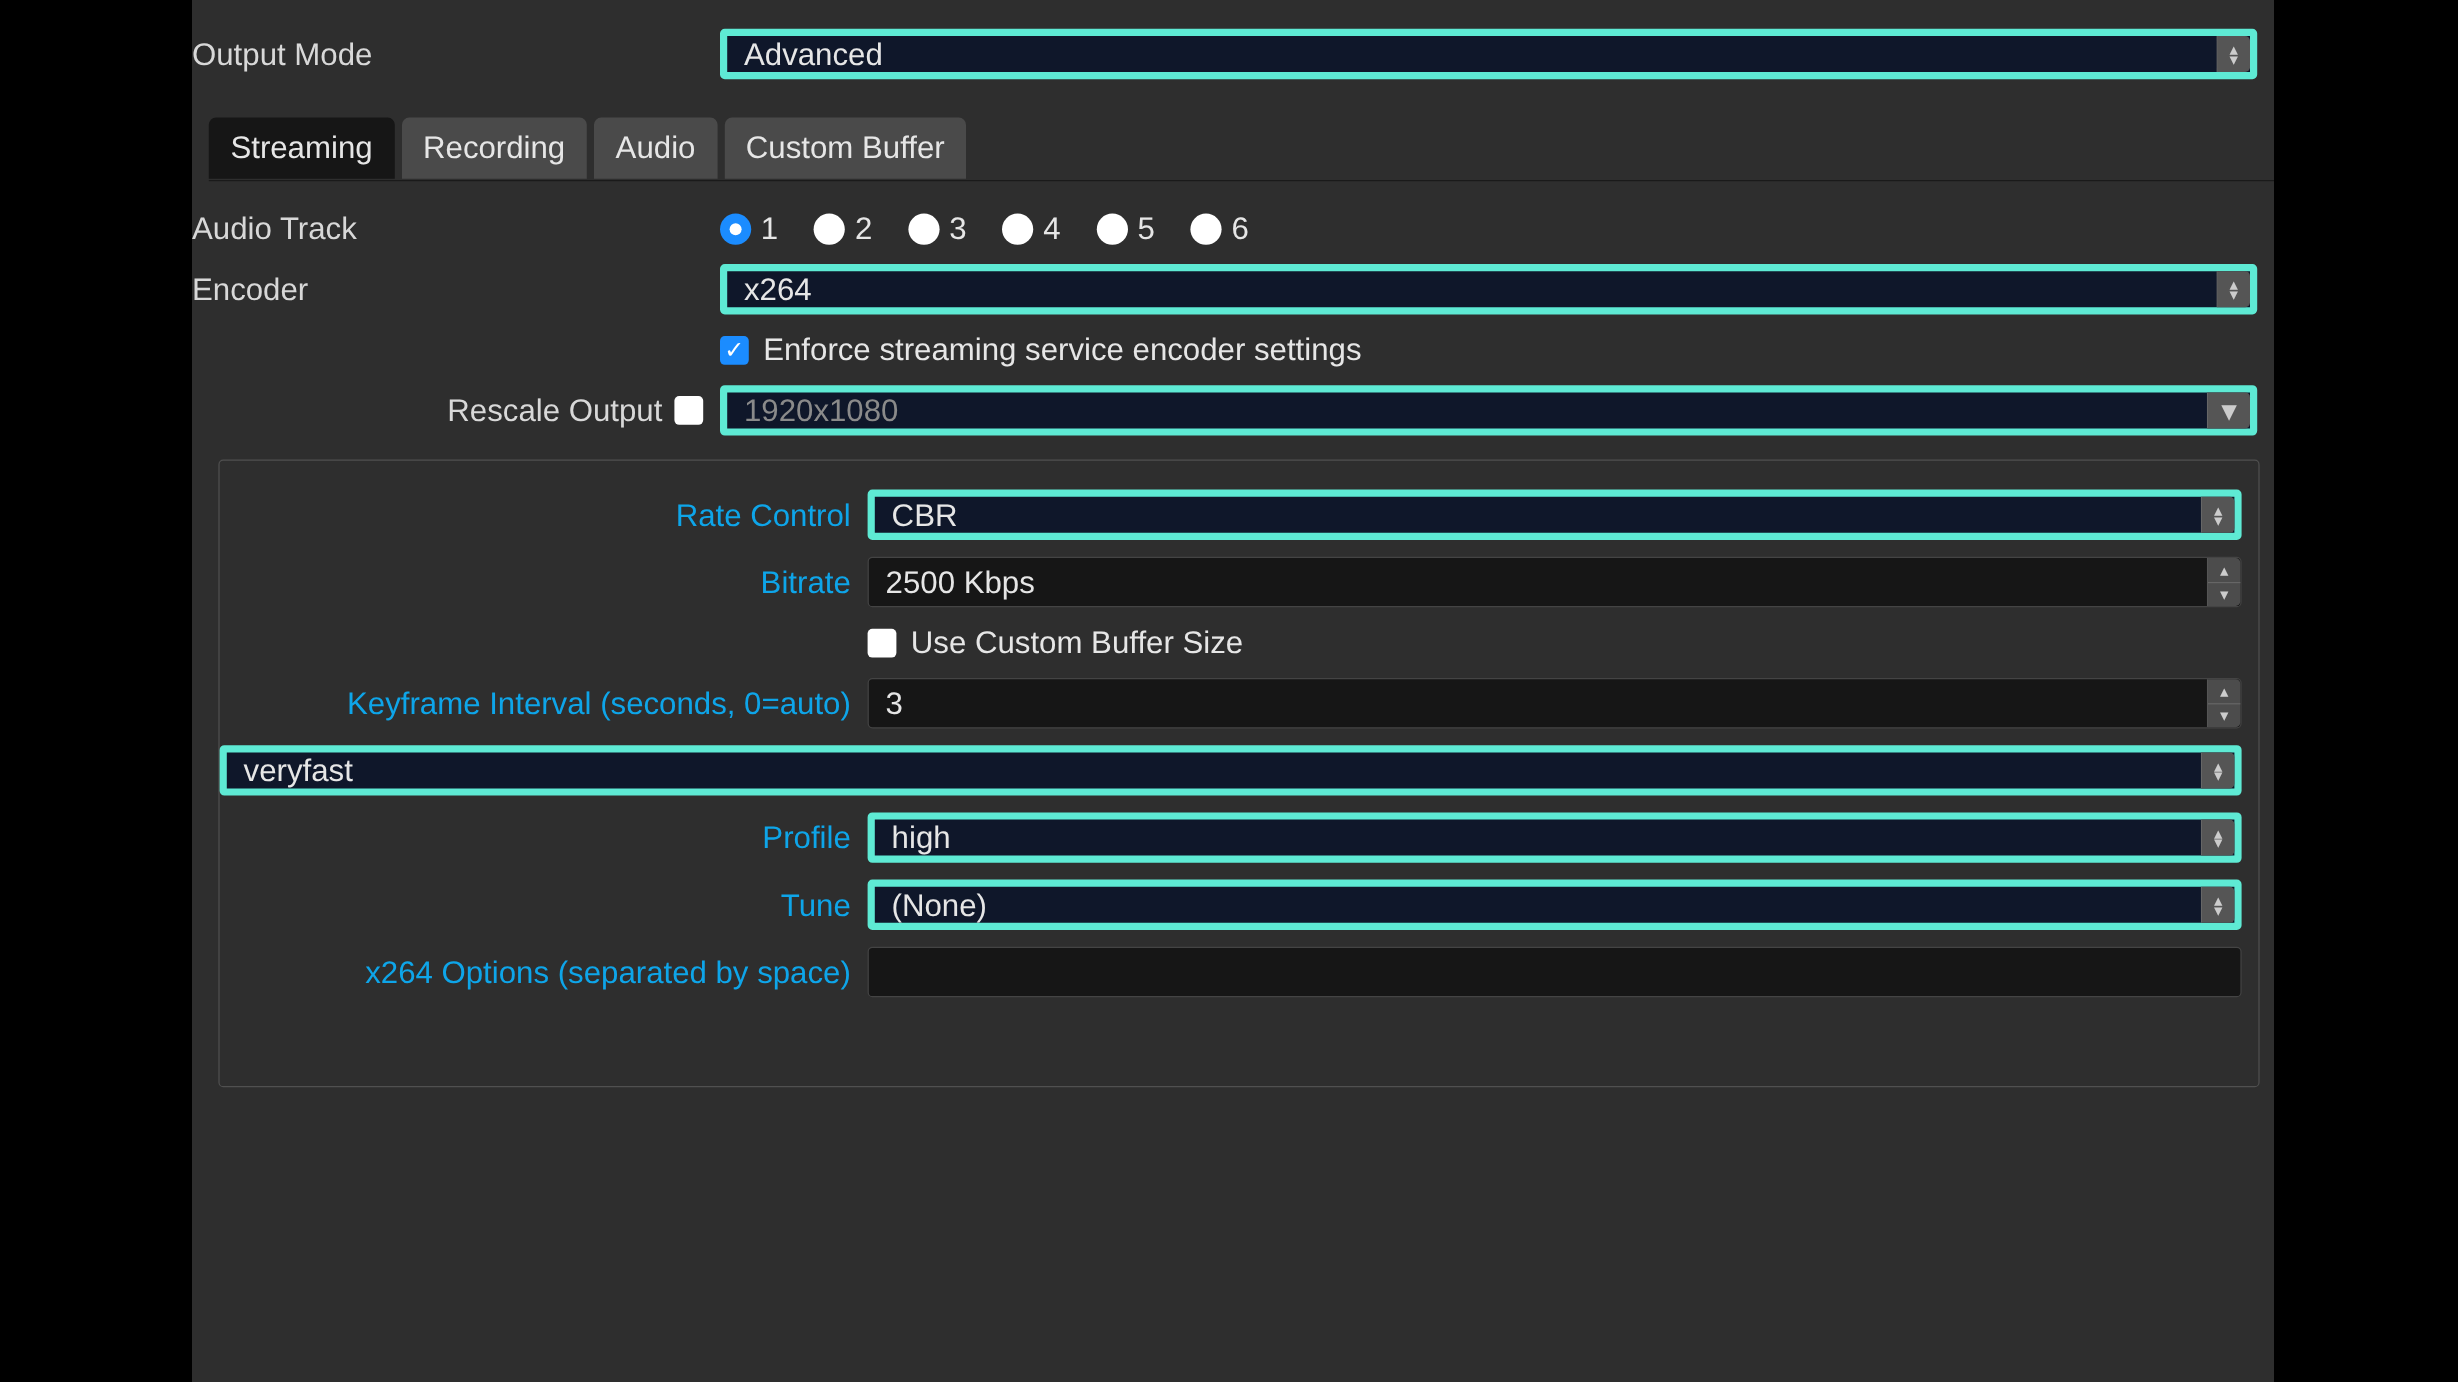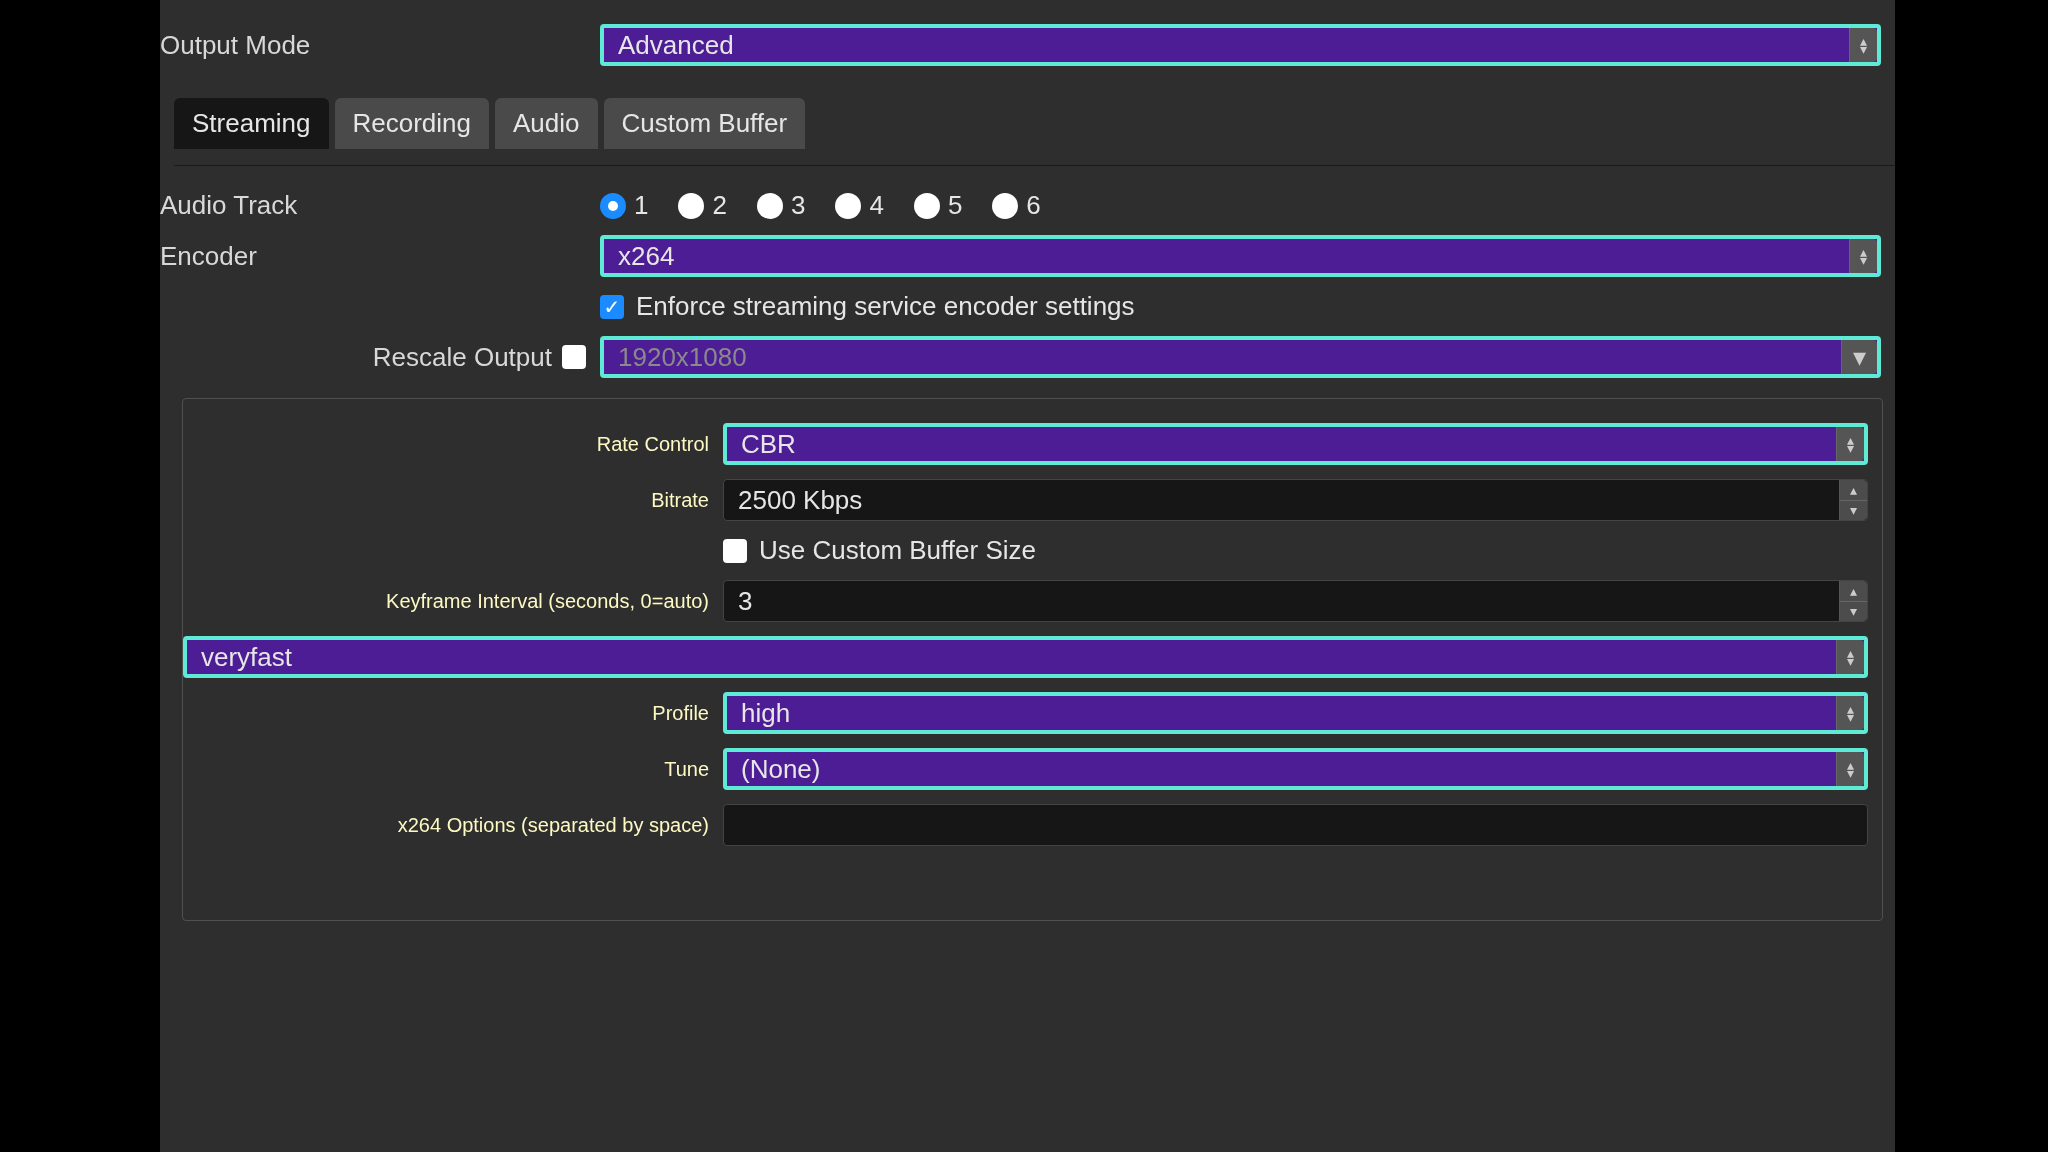--- a/index.html
+++ b/index.html
@@ -37,22 +37,22 @@
   .ctrl-col {
     flex: 1;
     display: flex;
     align-items: center;
     padding-right: 14px;
   }
   
   .select {
     flex: 1;
     height: 42px;
-    background: #4c1d95;
-    border: 4px solid #5eead4;
+    background: #0f172a;
+    border: 6px solid #5eead4;
     border-radius: 4px;
     display: flex;
     align-items: center;
     padding: 0 14px;
     color: #e6e6e6;
     font-size: 26px;
     position: relative;
   }
   .select .stepper {
     position: absolute;
@@ -80,21 +80,21 @@
     border-left:1px solid #666;
     border-radius:0 4px 4px 0;
     color:#ccc;
   }
   .select.disabled { color:#8a8a8a; }
   .tabs {
     display:flex;
     gap:6px;
     margin: 32px 0 0 14px;
     border-bottom:1px solid #1a1a1a;
-    padding-bottom:16px;
+    padding-bottom:1px;
   }
   .tab {
     padding: 10px 18px;
     background:#4a4a4a;
     color:#e6e6e6;
     font-size:26px;
     border-radius: 6px 6px 0 0;
     cursor:pointer;
   }
   .tab.active { background:#161616; }
@@ -124,22 +124,22 @@
   .inner-box {
     margin: 20px 12px 0 22px;
     border:1px solid #505050;
     border-radius:4px;
     padding: 24px 0 60px 0;
   }
   .inner-label-col {
     width: 540px;
     text-align:right;
     padding-right:14px;
-    font-size:20px;
-    color:#fef9c3;
+    font-size:26px;
+    color:#0ea5e9;
     white-space:nowrap;
   }
   .input-dark {
     flex:1;
     height:42px;
     background:#161616;
     border:1px solid #444;
     border-radius:4px;
     display:flex;
     align-items:center;

